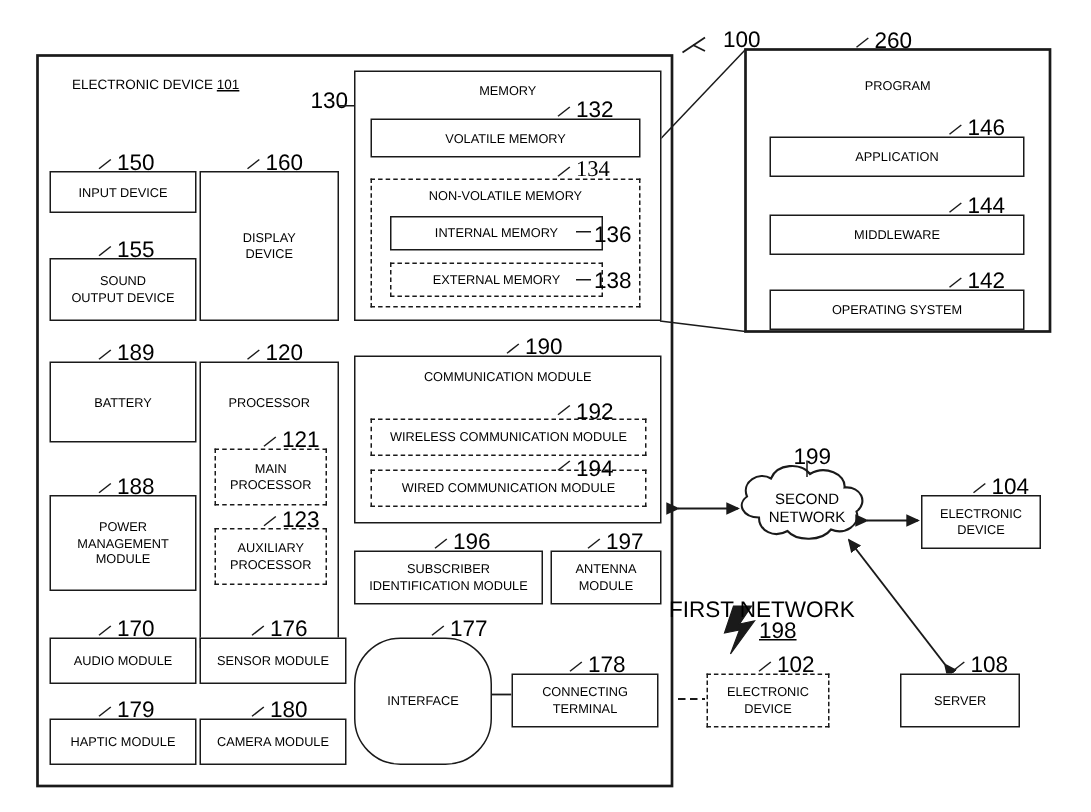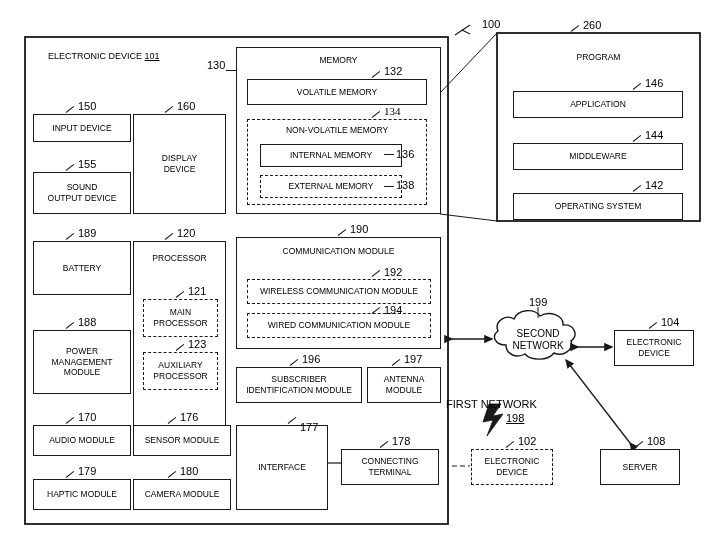--- a/index.html
+++ b/index.html
@@ -4,21 +4,21 @@
 <style>
   html,body{margin:0;padding:0;background:#fff;}
   body{font-family:"Liberation Sans", sans-serif;}
   #root{position:relative;width:727px;height:541px;overflow:hidden;background:#fff;}
 
   .box{position:absolute;border:1.5px solid #1a1a1a;background:#fff;box-sizing:border-box;
        display:flex;align-items:center;justify-content:center;text-align:center;
        font-size:8.5px;line-height:1.25;color:#000;padding:2px;}
   .box.dashed{border-style:dashed;border-width:1.2px;}
   .box.thick{border-width:1.8px;}
-  .lbl{position:absolute;font-size:11px;color:#000;white-space:nowrap;}
+  .lbl{position:absolute;font-size:15px;color:#000;white-space:nowrap;}
   .tick{position:absolute;border-top:1.2px solid #1a1a1a;width:10px;transform:rotate(-38deg);
         transform-origin:left center;}
   .ul{text-decoration:underline;}
   svg.ov{position:absolute;left:0;top:0;width:727px;height:541px;pointer-events:none;}
   .cloudtext{position:absolute;font-size:10px;text-align:center;line-height:1.2;}
   .big-title{position:absolute;font-size:9px;}
 </style>
 </head>
 <body>
 
@@ -110,21 +110,21 @@
   <div class="lbl" style="left:78px;top:465px;">179</div>
   <div class="tick" style="left:66px;top:477px;"></div>
 
   <div class="box" style="left:133px;top:114px;width:93px;height:100px;white-space:pre-line;">
     <span>DISPLAY
 DEVICE</span>
   </div>
   <div class="lbl" style="left:177px;top:100px;">160</div>
   <div class="tick" style="left:165px;top:112px;"></div>
 
-  <div class="box thick" style="left:133px;top:241px;width:93px;height:191px;display:block;padding:2px;">
+  <div class="box thick" style="left:133px;top:241px;width:93px;height:191px;display:block;padding:12px;">
     <div style="text-align:center;font-size:8.5px;padding-top:9px;">PROCESSOR</div>
     <div class="box dashed" style="left:9px;top:57px;width:75px;height:38px;white-space:pre-line;">
       <span>MAIN
 PROCESSOR</span>
     </div>
     <div class="box dashed" style="left:9px;top:110px;width:75px;height:38px;white-space:pre-line;">
       <span>AUXILIARY
 PROCESSOR</span>
     </div>
   </div>
@@ -196,24 +196,24 @@
   <div class="lbl" style="left:302px;top:353px;">196</div>
   <div class="tick" style="left:290px;top:365px;"></div>
 
   <div class="box" style="left:367px;top:367px;width:74px;height:36px;white-space:pre-line;">
     <span>ANTENNA
 MODULE</span>
   </div>
   <div class="lbl" style="left:404px;top:353px;">197</div>
   <div class="tick" style="left:392px;top:365px;"></div>
 
-  <div class="box" style="left:236px;top:425px;width:92px;height:85px;">
+  <div class="box" style="left:236px;top:425px;width:92px;height:85px;border-radius:31px;">
     <span>INTERFACE</span>
   </div>
-  <div class="lbl" style="left:300px;top:421px;">177</div>
+  <div class="lbl" style="left:300px;top:411px;">177</div>
   <div class="tick" style="left:288px;top:423px;"></div>
 
   <div class="box" style="left:341px;top:449px;width:98px;height:36px;white-space:pre-line;">
     <span>CONNECTING
 TERMINAL</span>
   </div>
   <div class="lbl" style="left:392px;top:435px;">178</div>
   <div class="tick" style="left:380px;top:447px;"></div>
 
   <div class="lbl" style="left:583px;top:19px;">260</div>

